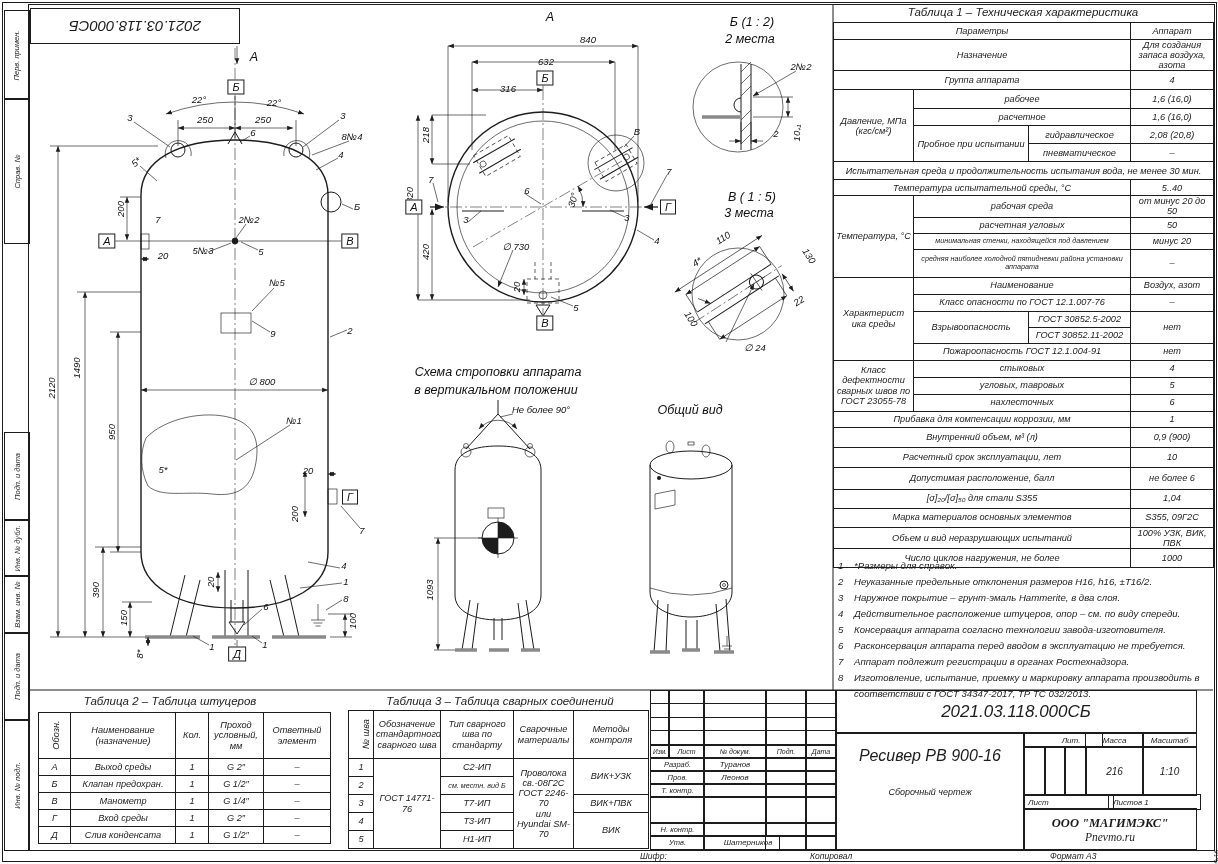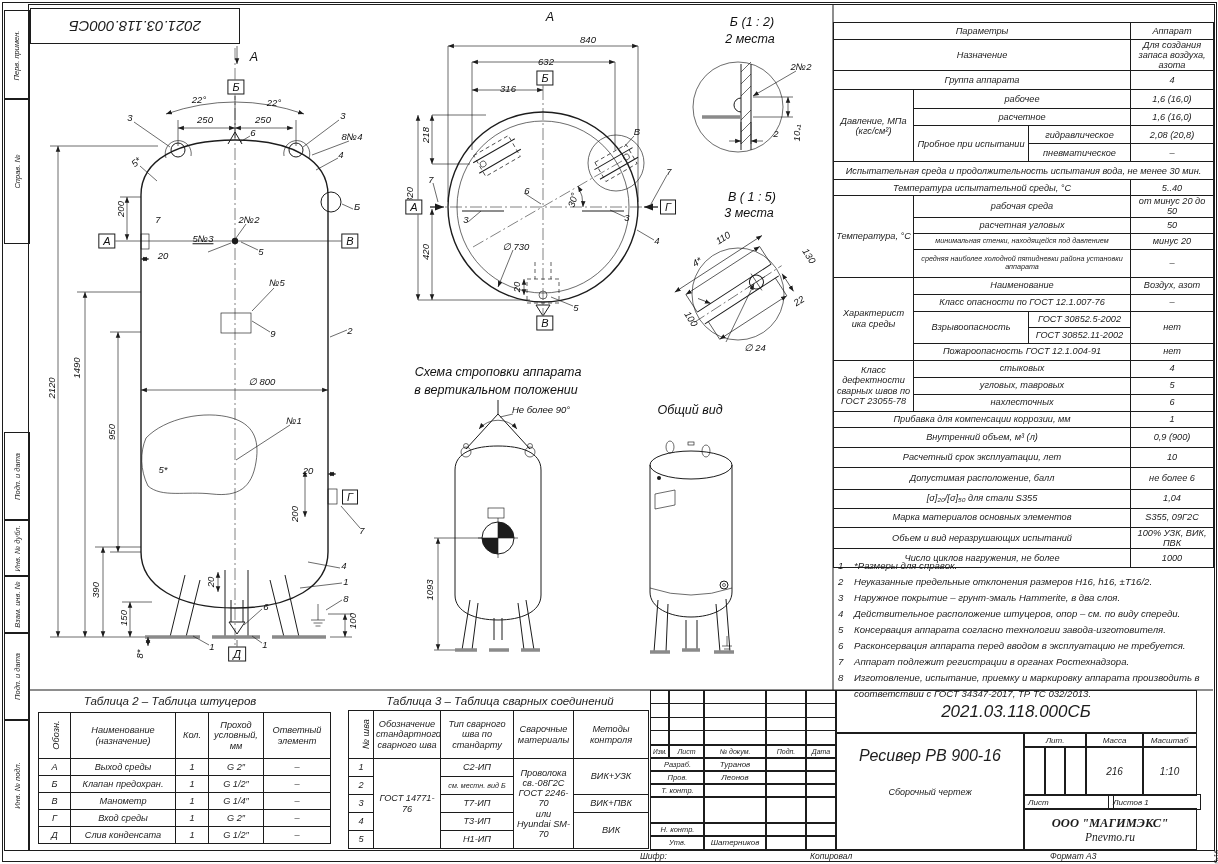--- a/index.html
+++ b/index.html
@@ -260,21 +260,21 @@
       <span class="ann" style="left: 341px; top: 155px;">4</span>
       <span class="ann" style="left: 136px; top: 162px; transform: translate(-50%, -50%) rotate(-40deg);">5*</span>
       <span class="ann" style="left: 253px; top: 133px;">6</span>
       <span class="ann" style="left: 121px; top: 209px; transform: translate(-50%, -50%) rotate(-90deg);">200</span>
       <span class="ann" style="left: 158px; top: 220px;">7</span>
       <span class="ann b" style="left: 107px; top: 241px;">А</span>
       <span class="ann b" style="left: 350px; top: 241px;">В</span>
       <span class="ann" style="left: 163px; top: 256px;">20</span>
       <span class="ann" style="left: 249px; top: 220px;">2№2</span>
       <span class="ann" style="left: 357px; top: 207px;">Б</span>
-      <span class="ann" style="left: 203px; top: 239px; text-decoration: underline;">5№3</span>
+      <span class="ann" style="left: 203px; top: 251px;">5№3</span>
       <span class="ann" style="left: 261px; top: 252px;">5</span>
       <span class="ann" style="left: 277px; top: 283px;">№5</span>
       <span class="ann" style="left: 273px; top: 334px;">9</span>
       <span class="ann" style="left: 350px; top: 331px;">2</span>
       <span class="ann" style="left: 52px; top: 388px; transform: translate(-50%, -50%) rotate(-90deg);">2120</span>
       <span class="ann" style="left: 77px; top: 368px; transform: translate(-50%, -50%) rotate(-90deg);">1490</span>
       <span class="ann" style="left: 112px; top: 432px; transform: translate(-50%, -50%) rotate(-90deg);">950</span>
       <span class="ann" style="left: 262px; top: 382px;">∅ 800</span>
       <span class="ann" style="left: 294px; top: 421px;">№1</span>
       <span class="ann" style="left: 163px; top: 470px;">5*</span>
@@ -329,20 +329,21 @@
       <span class="ann" style="left: 691px; top: 319px; transform: translate(-50%, -50%) rotate(57deg);">100</span>
       <span class="ann" style="left: 799px; top: 301px; transform: translate(-50%, -50%) rotate(-33deg);">22</span>
       <span class="ann" style="left: 722px; top: 348px; margin-left: 33px;">∅ 24</span>
       <span class="ann t" style="left: 498px; top: 372px;">Схема строповки аппарата</span>
       <span class="ann t" style="left: 496px; top: 390px;">в вертикальном положении</span>
       <span class="ann" style="left: 541px; top: 410px;">Не более 90°</span>
       <span class="ann" style="left: 430px; top: 590px; transform: translate(-50%, -50%) rotate(-90deg);">1093</span>
       <span class="ann t" style="left: 690px; top: 410px;">Общий вид</span>
     </div>
 
+  <div class="abs tbl-title" style="left:833px;top:6px;width:380px;">Таблица 1 – Техническая характеристика</div>
   <table id="t1" class="abs" style="left:833px;top:22px;width:380px;">
     <colgroup>
         <col style="width:80px">
         <col style="width:115px">
         <col style="width:102px">
         <col style="width:83px">
       </colgroup>
     <tbody>
       <tr style="height:17px">
           <td colspan="3">Параметры</td>
@@ -637,30 +638,30 @@
     <div class="tbc" style="left:155px;top:93px;width:30px;height:13px;"></div>
     <div class="tbc" style="left:0;top:106px;width:53px;height:26px;"></div>
     <div class="tbc" style="left:53px;top:106px;width:62px;height:26px;"></div>
     <div class="tbc" style="left:115px;top:106px;width:40px;height:26px;"></div>
     <div class="tbc" style="left:155px;top:106px;width:30px;height:26px;"></div>
     <div class="tbc" style="left:0;top:132px;width:53px;height:13px;font-size:7.5px;">Н. контр.</div>
     <div class="tbc" style="left:53px;top:132px;width:62px;height:13px;"></div>
     <div class="tbc" style="left:115px;top:132px;width:40px;height:13px;"></div>
     <div class="tbc" style="left:155px;top:132px;width:30px;height:13px;"></div>
     <div class="tbc" style="left:0;top:145px;width:53px;height:13px;font-size:7.5px;">Утв.</div>
-    <div class="tbc" style="left:53px;top:145px;width:62px;height:13px;font-size:8px;">Шатерников</div>
+    <div class="tbc" style="left:53px;top:145px;width:62px;height:13px;font-size:8px;padding-left:13px;">Шатерников</div>
     <div class="tbc" style="left:115px;top:145px;width:40px;height:13px;"></div>
     <div class="tbc" style="left:155px;top:145px;width:30px;height:13px;"></div>
 
     <div class="tbc" style="left:185px;top:0;width:360px;height:42px;font-size:17px;">2021.03.118.000СБ</div>
     <div class="tbc" style="left:185px;top:42px;width:188px;height:116px;flex-direction:column;justify-content:flex-start;">
       <span style="font-size:16px;margin-top:14px;">Ресивер РВ 900-16</span>
       <span style="font-size:9px;margin-top:22px;">Сборочный чертеж</span>
     </div>
-    <div class="tbc" style="left:373px;top:42px;width:62px;height:14px;font-size:8px;">Лит.</div>
+    <div class="tbc" style="left:373px;top:42px;width:62px;height:14px;font-size:8px;padding-left:16px;">Лит.</div>
     <div class="tbc" style="left:435px;top:42px;width:57px;height:14px;font-size:8px;">Масса</div>
     <div class="tbc" style="left:492px;top:42px;width:53px;height:14px;font-size:8px;">Масштаб</div>
     <div class="tbc" style="left:373px;top:56px;width:21px;height:48px;"></div>
     <div class="tbc" style="left:394px;top:56px;width:20px;height:48px;"></div>
     <div class="tbc" style="left:414px;top:56px;width:21px;height:48px;"></div>
     <div class="tbc" style="left:435px;top:56px;width:57px;height:48px;font-size:10px;">216</div>
     <div class="tbc" style="left:492px;top:56px;width:53px;height:48px;font-size:10px;">1:10</div>
     <div class="tbc" style="left:373px;top:104px;width:85px;height:14px;font-size:8px;justify-content:flex-start;padding-left:4px;">Лист</div>
     <div class="tbc" style="left:458px;top:104px;width:87px;height:14px;font-size:8px;justify-content:flex-start;padding-left:4px;">Листов 1</div>
     <div class="tbc ser" style="left:373px;top:118px;width:172px;height:40px;flex-direction:column;">

